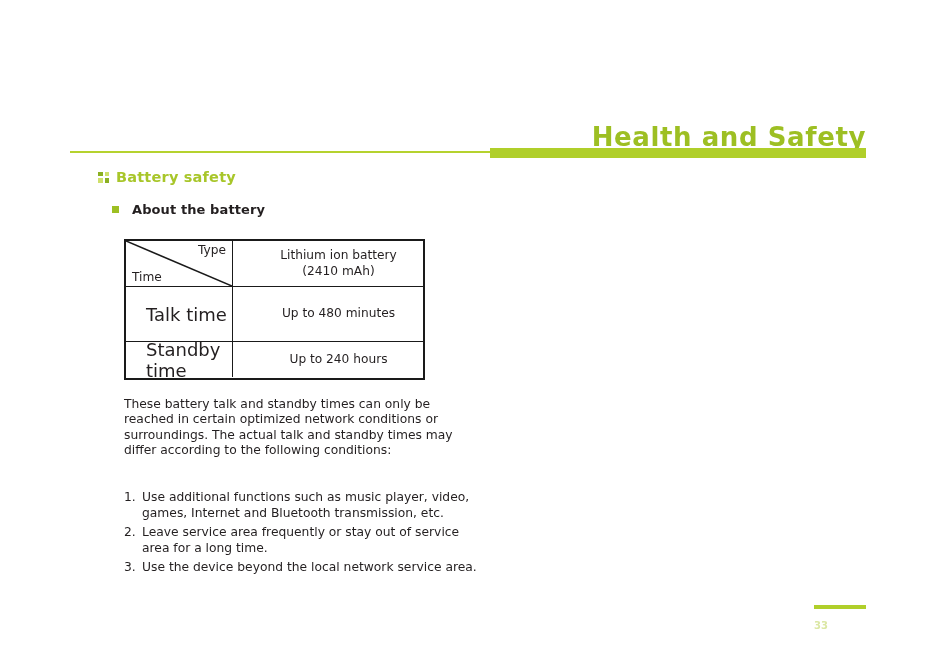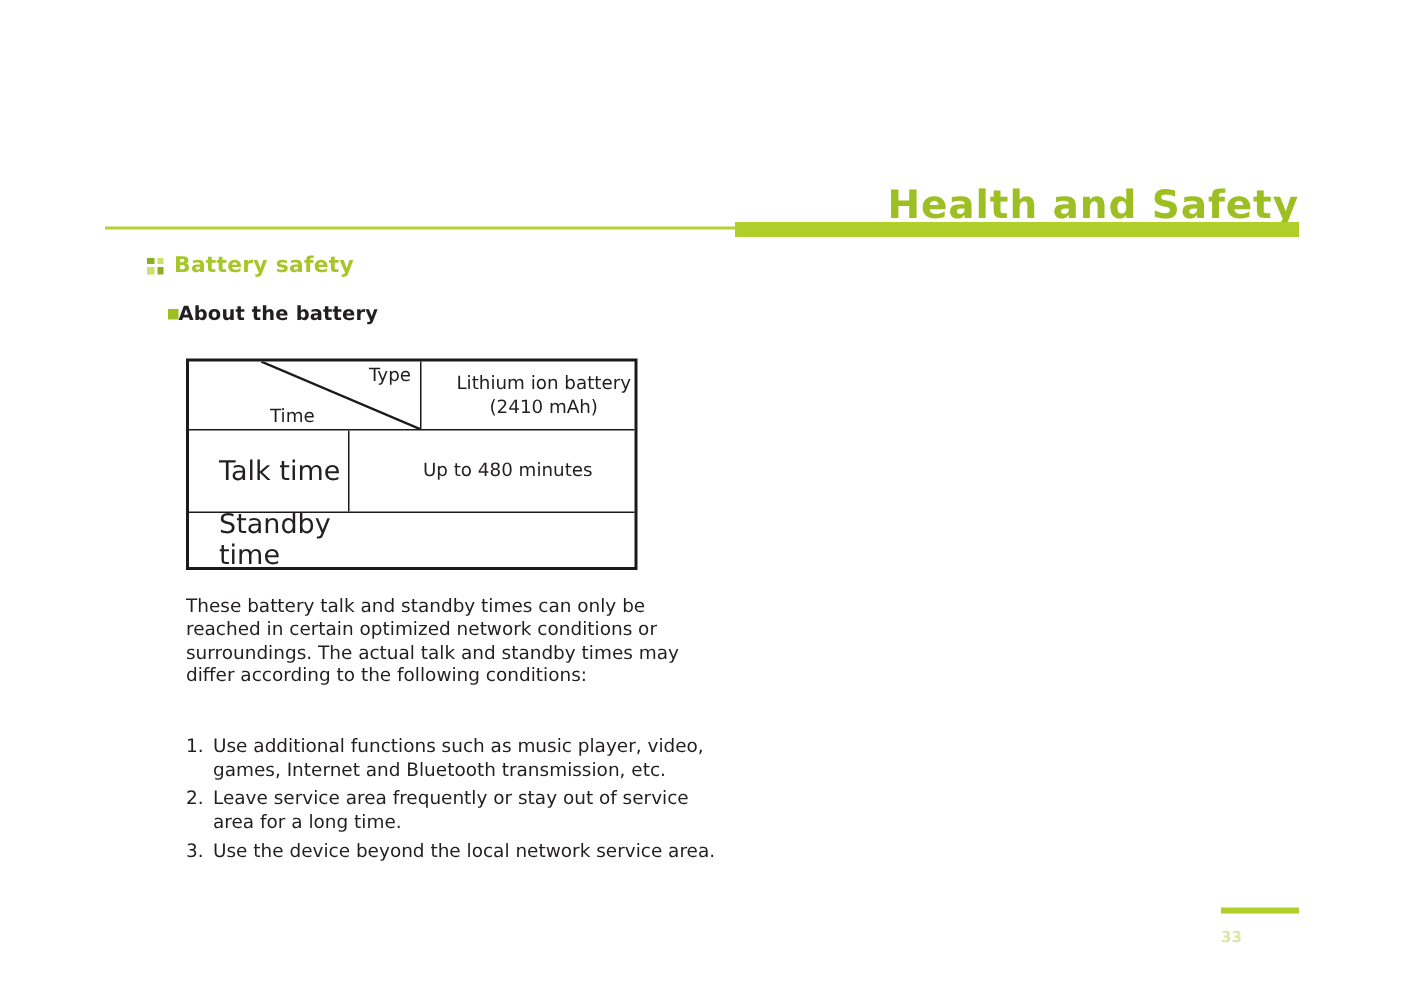--- a/index.html
+++ b/index.html
@@ -99,21 +99,21 @@
     color: #a8c62a;
     letter-spacing: 0.2px;
   }
 
   #subsection-heading-about-the-battery {
     position: absolute;
     left: 112px;
     top: 202px;
     display: flex;
     align-items: center;
-    gap: 0;
+    gap: 13px;
     white-space: nowrap;
   }
   .square-bullet {
     display: inline-block;
     width: 7px;
     height: 7px;
     background: #9dbf23;
     flex: 0 0 auto;
   }
   #subsection-heading-about-the-battery .heading-text {
@@ -160,21 +160,20 @@
     font-size: 12.2px;
     text-align: center;
     line-height: 1.25;
     padding-left: 21px;
   }
   
   #table-header-cell {
     width: 106px;
     box-sizing: border-box;
     position: relative;
-    margin-left: 48px;
   }
   #table-header-diagonal {
     position: absolute;
     left: 0; top: 0;
     width: 106px;
     height: 45px;
     display: block;
   }
   #table-header-type {
     position: absolute;
@@ -284,20 +283,21 @@
       </div>
     </div>
 
     <div class="trow r2">
       <div class="tcell-left">Talk time</div>
       <div class="tcell-right">Up to 480 minutes</div>
     </div>
 
     <div class="trow r3">
       <div class="tcell-left">Standby time</div>
+      <div class="tcell-right">Up to 240 hours</div>
     </div>
 
   </div>
 
   <div id="battery-note">These battery talk and standby times can only be reached in certain optimized network conditions or surroundings. The actual talk and standby times may differ according to the following conditions:</div>
 
   <div id="conditions-list">
     <div class="list-item">
       <span class="list-number">1.</span>
       <span class="list-text">Use additional functions such as music player, video, games, Internet and Bluetooth transmission, etc.</span>

